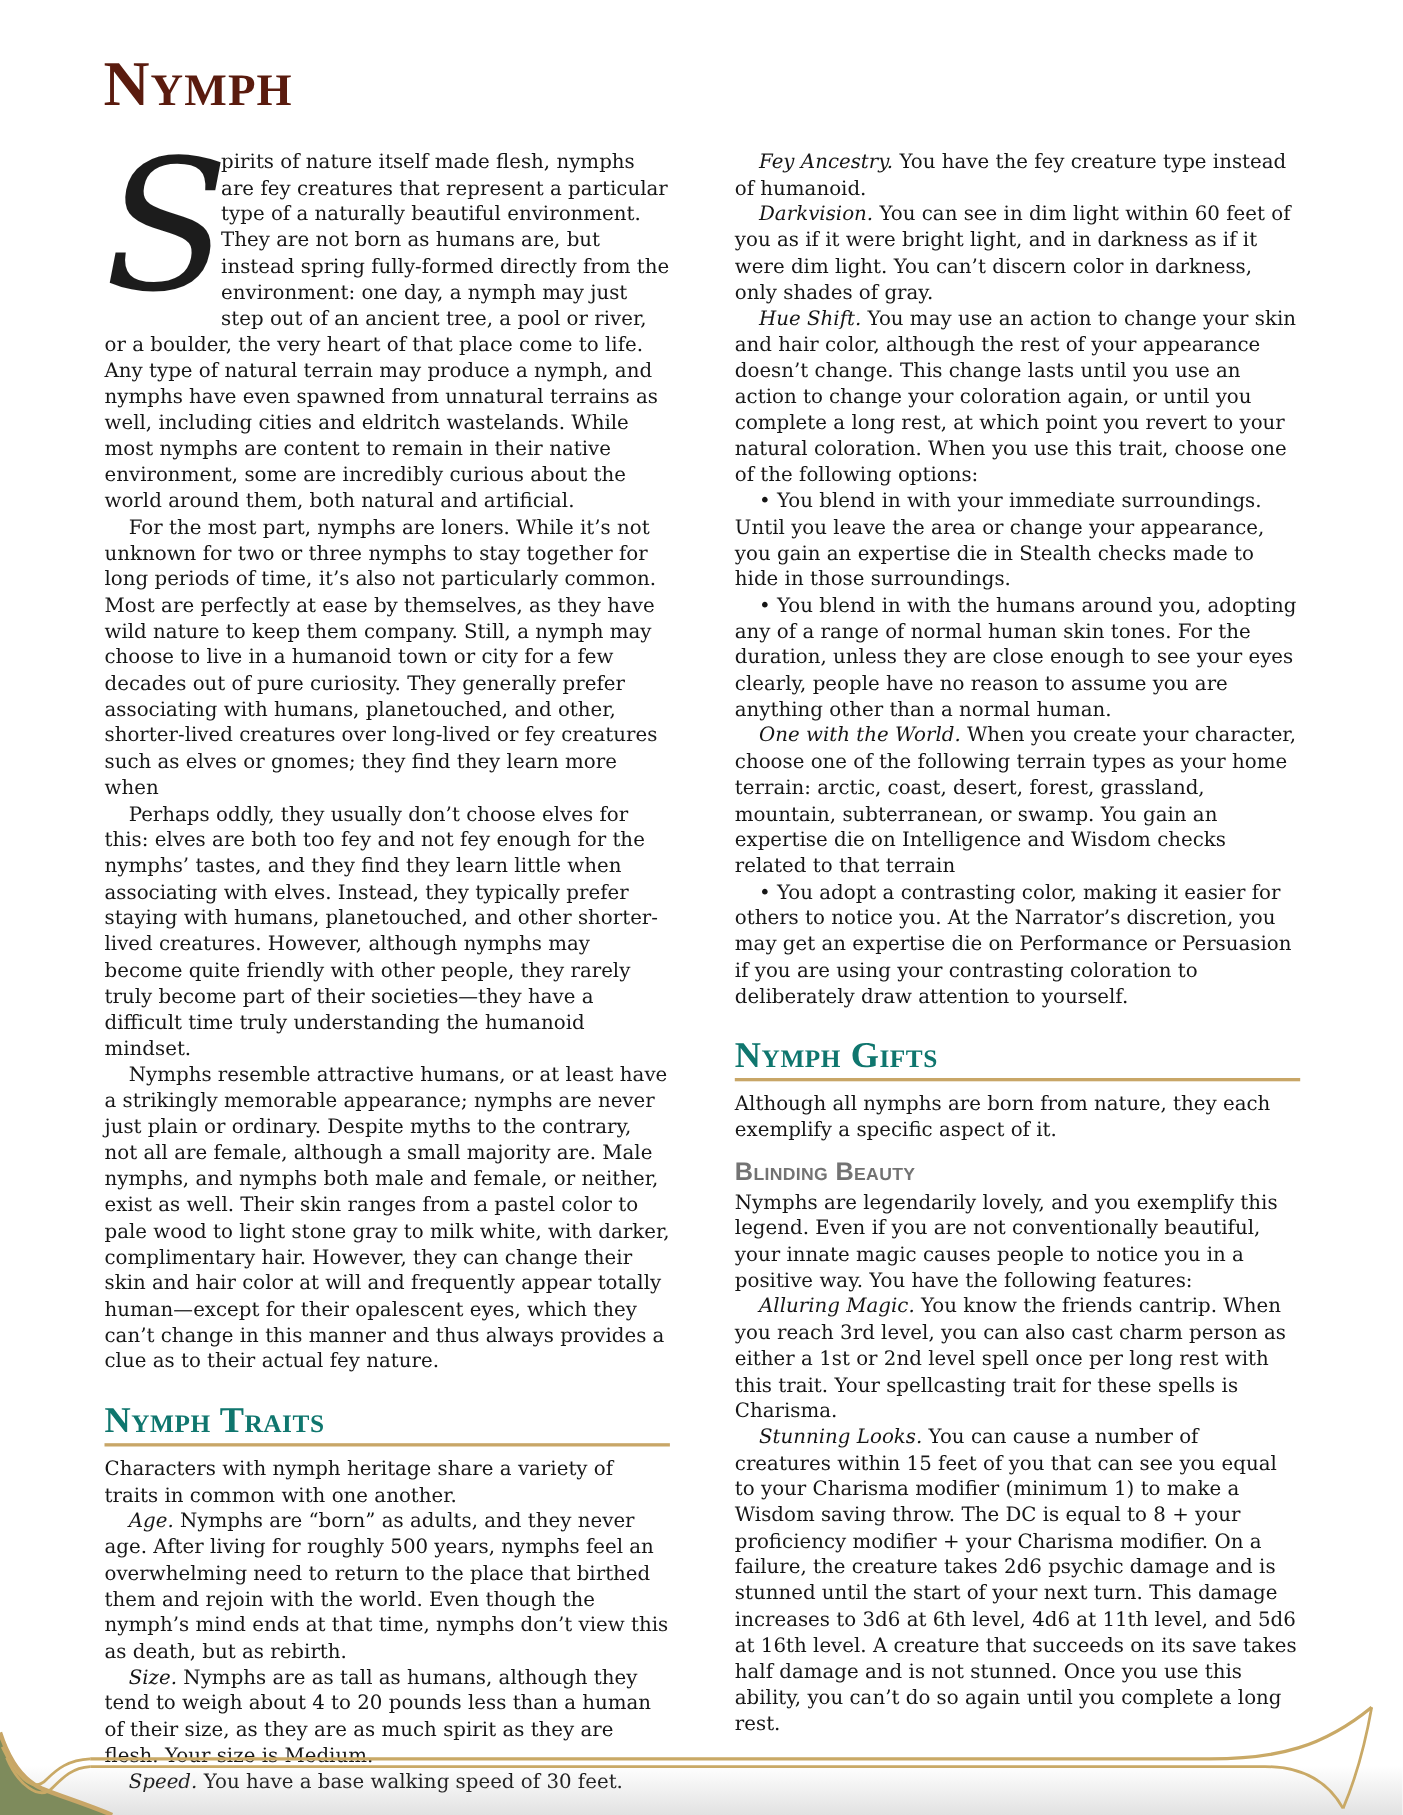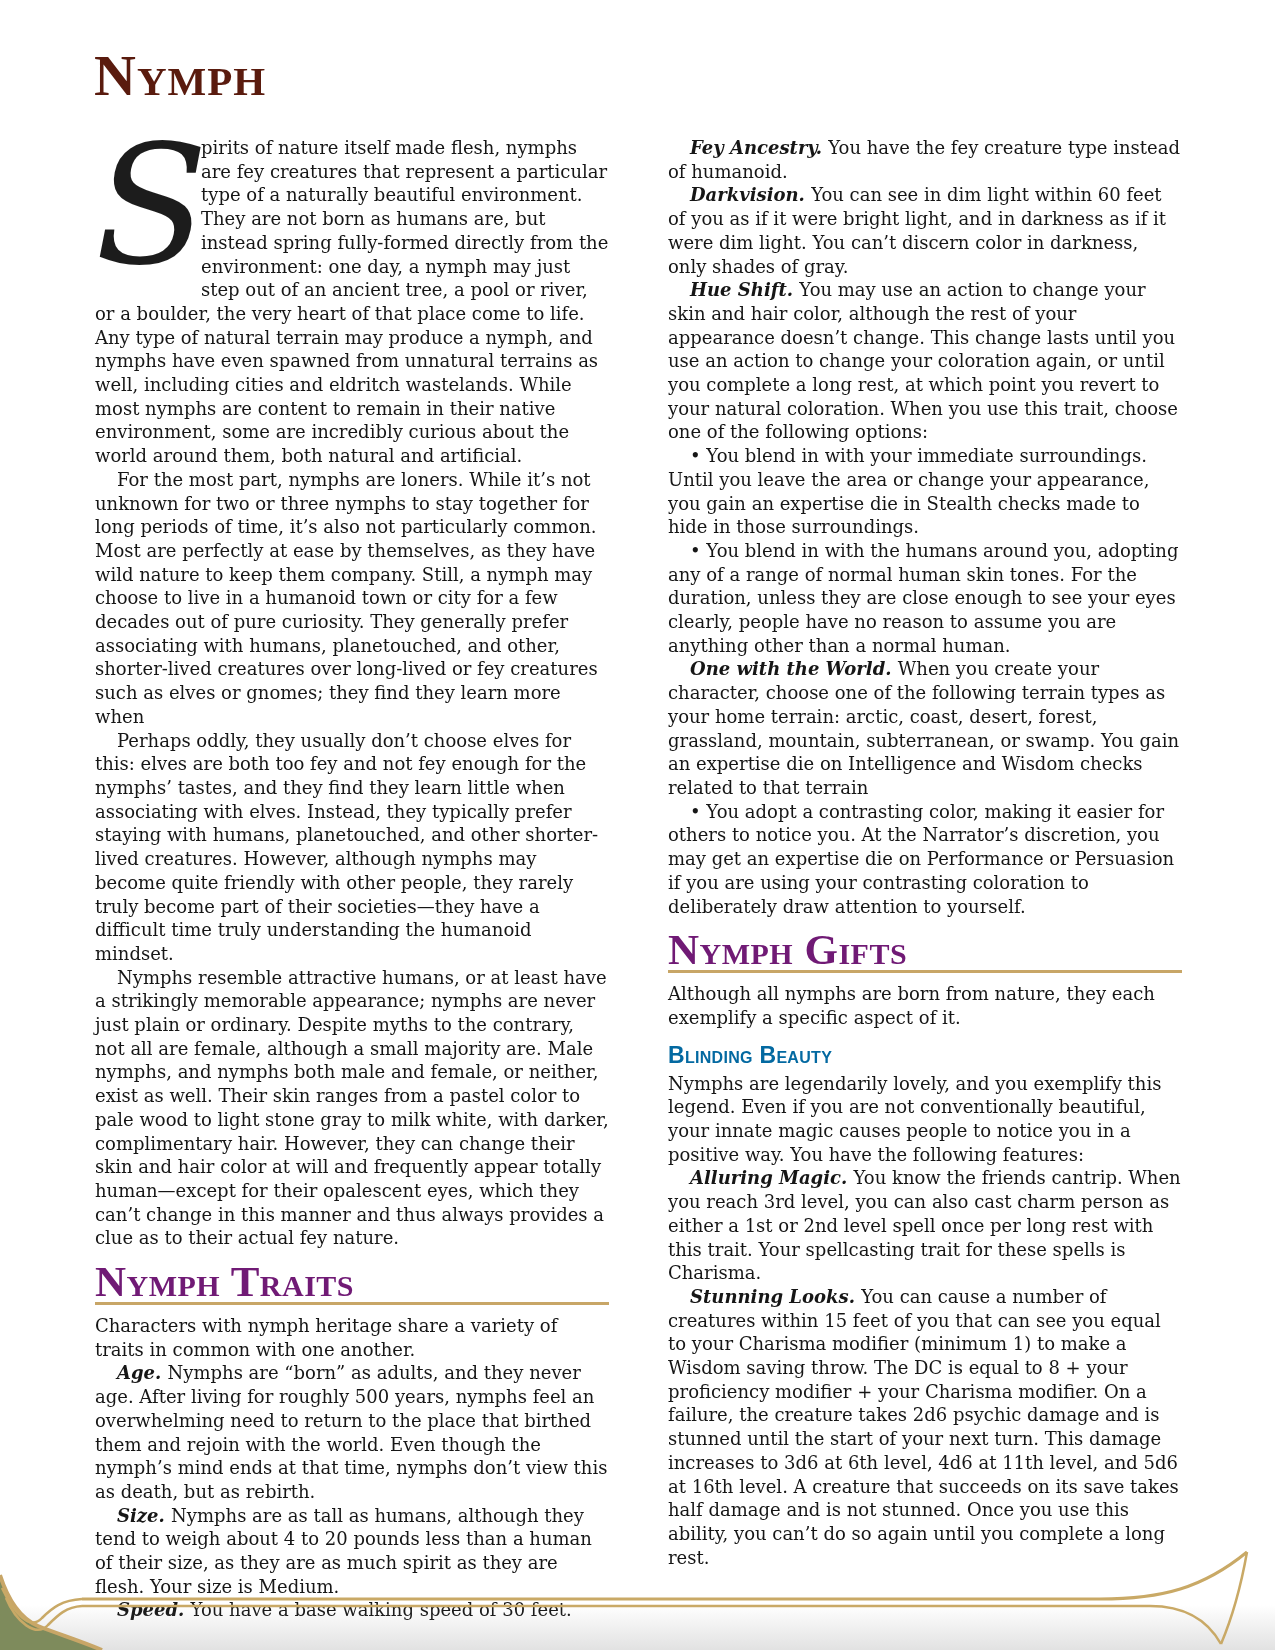--- a/index.html
+++ b/index.html
@@ -17,33 +17,33 @@
   }
   .col {
     position:absolute; top:136px;
     font-size:18px; line-height:23.7px; text-align:left;
   }
   .col-left  { left:95px;  width:514px; }
   .col-right { left:668px; width:514px; }
   p.body-p { margin:0; }
   p.indent { text-indent:22px; }
   .run-i  { }
-  .run-bi { font-style:italic; font-weight:700; }
+  .run-bi { font-style:italic; font-weight:400; }
   h2.section-heading {
-    margin:14px 0 0; font-family:"Liberation Serif", serif;
+    margin:24px 0 0; font-family:"Liberation Serif", serif;
     font-variant:small-caps; font-weight:700;
-    font-size:43px; line-height:36px; letter-spacing:0.5px;
-    color:#701a75;
+    font-size:33px; line-height:36px; letter-spacing:0.5px;
+    color:#0f766e;
   }
   .gold-rule { height:3px; background:#c8a667; margin:2px 0 9px; }
   h3.sub-heading {
     margin:12px 0 3px; font-family:"Liberation Sans", sans-serif;
     font-variant:small-caps; font-weight:700;
     font-size:23px; line-height:27px; letter-spacing:0.3px;
-    color:#0369a1;
+    color:#737373;
   }
   .dropcap {
     float:left; width:96px; height:142px; margin:5px 10px 0 0;
     font-family:"DejaVu Serif", serif; font-style:italic;
     font-size:165px; line-height:130px; text-align:center;
     color:#1c1c1c;
   }
   .footer-grad {
     position:absolute; left:0; bottom:0; width:100%; height:45px; z-index:1;
     background:linear-gradient(to bottom, rgba(160,160,160,0) 0%, rgba(150,150,150,0.28) 100%);

